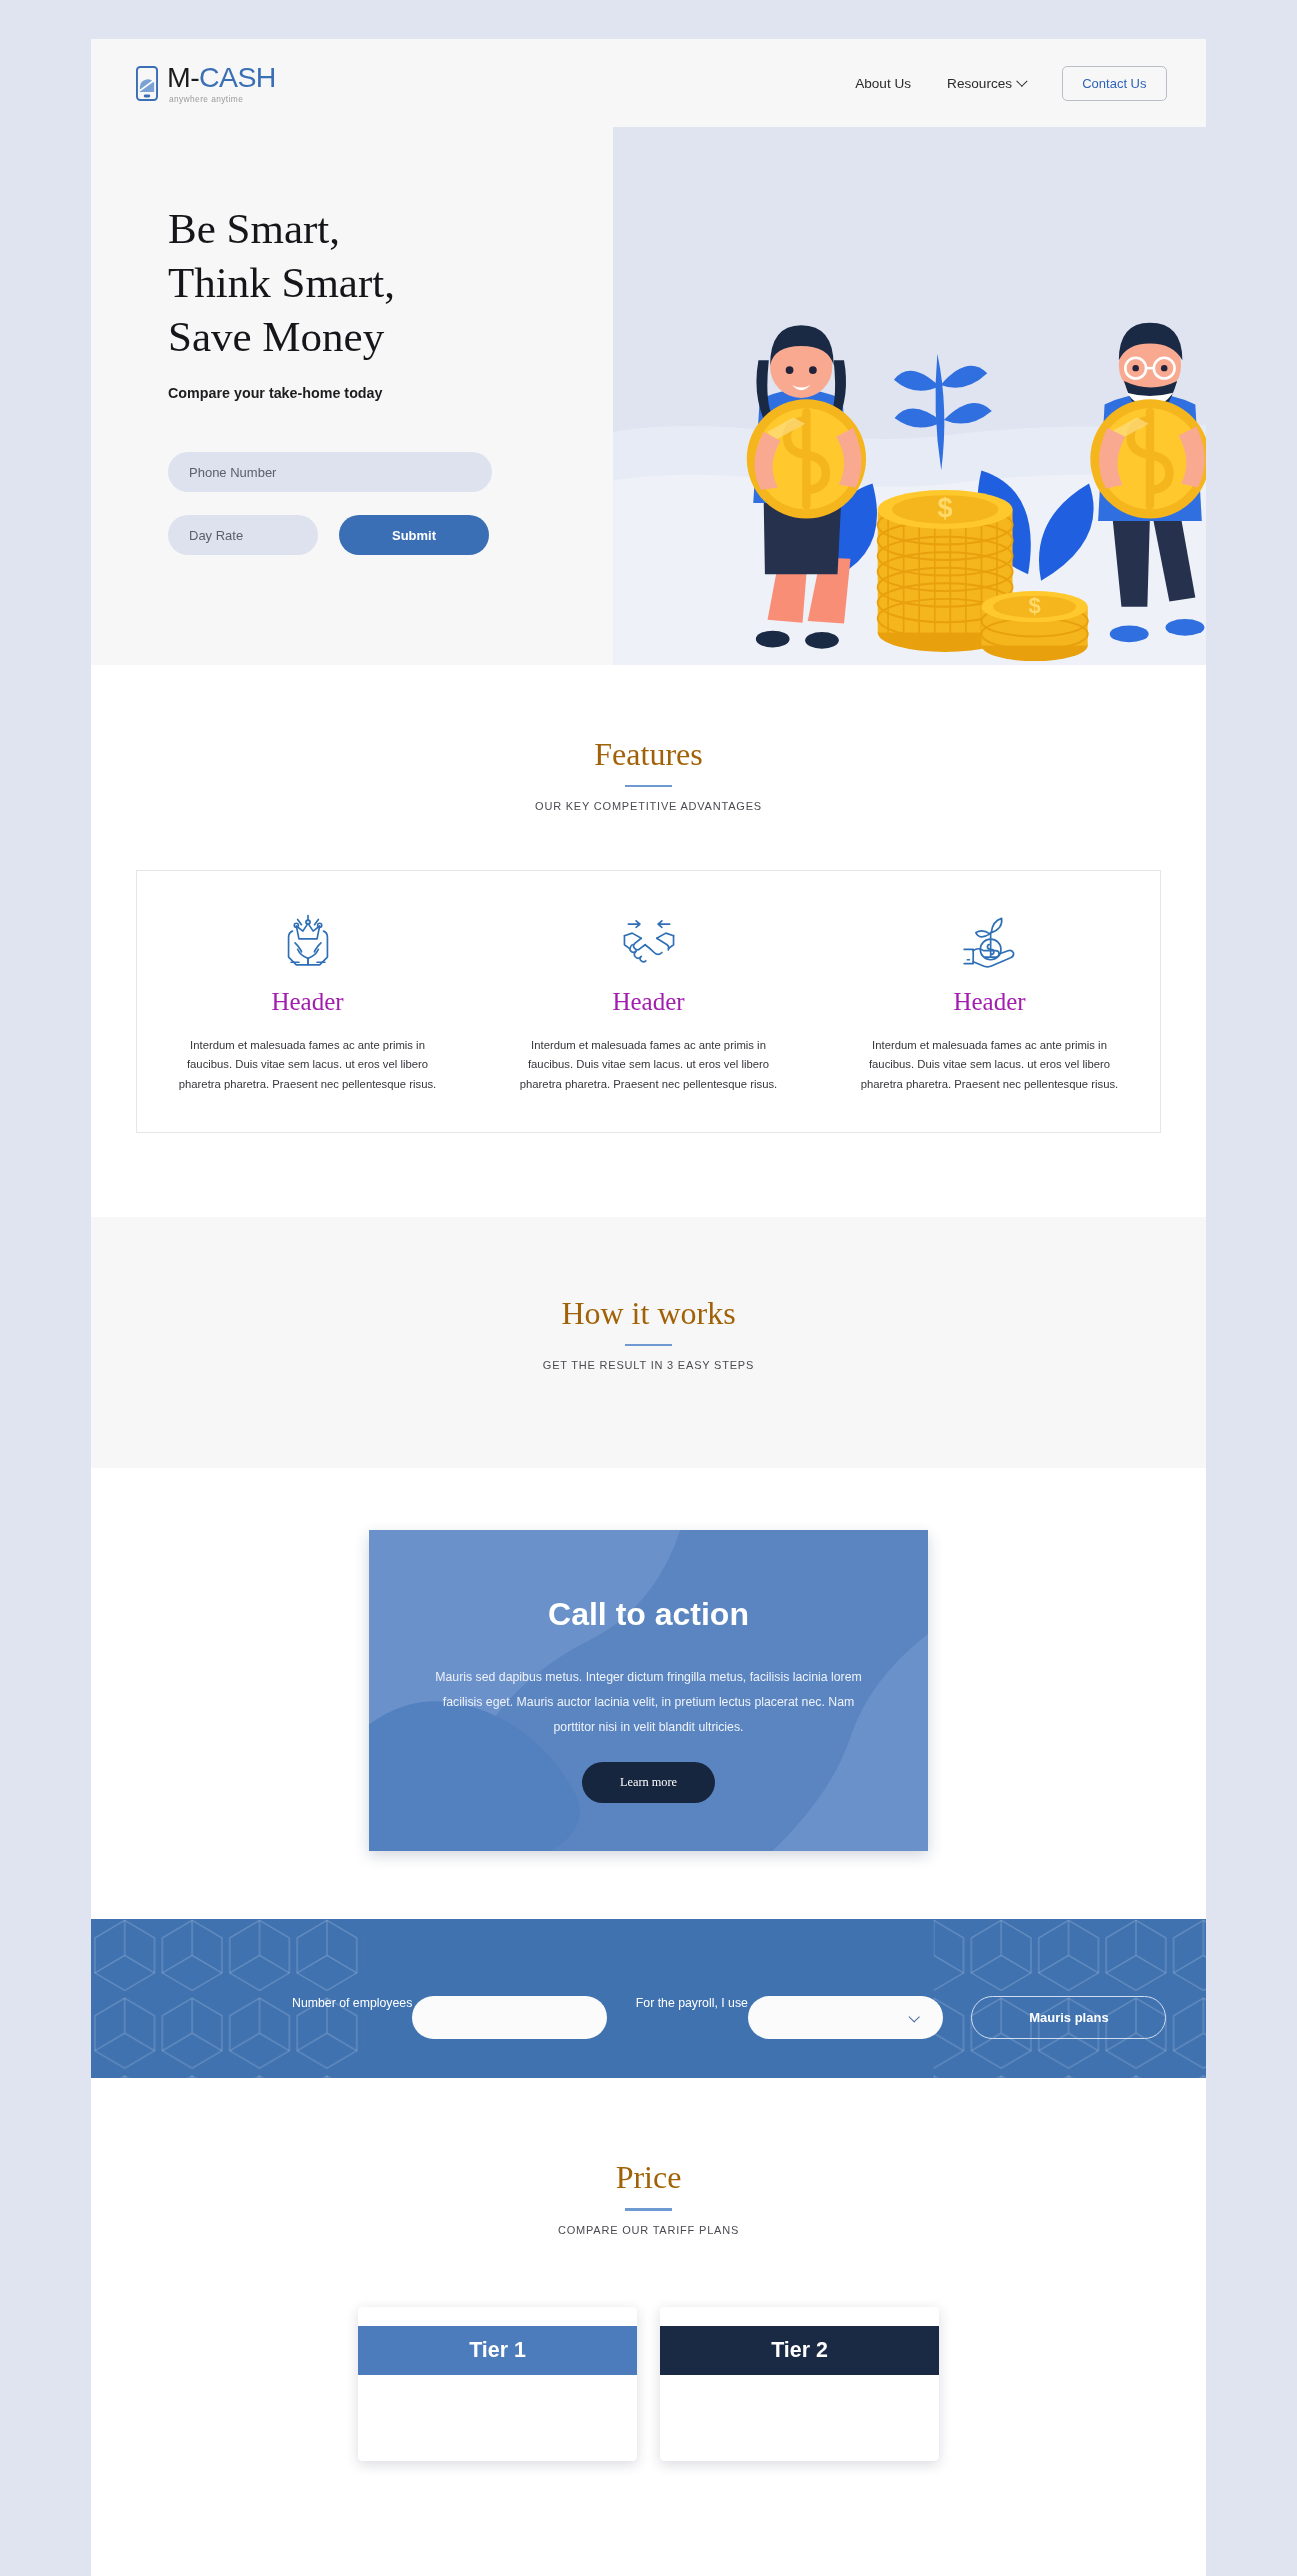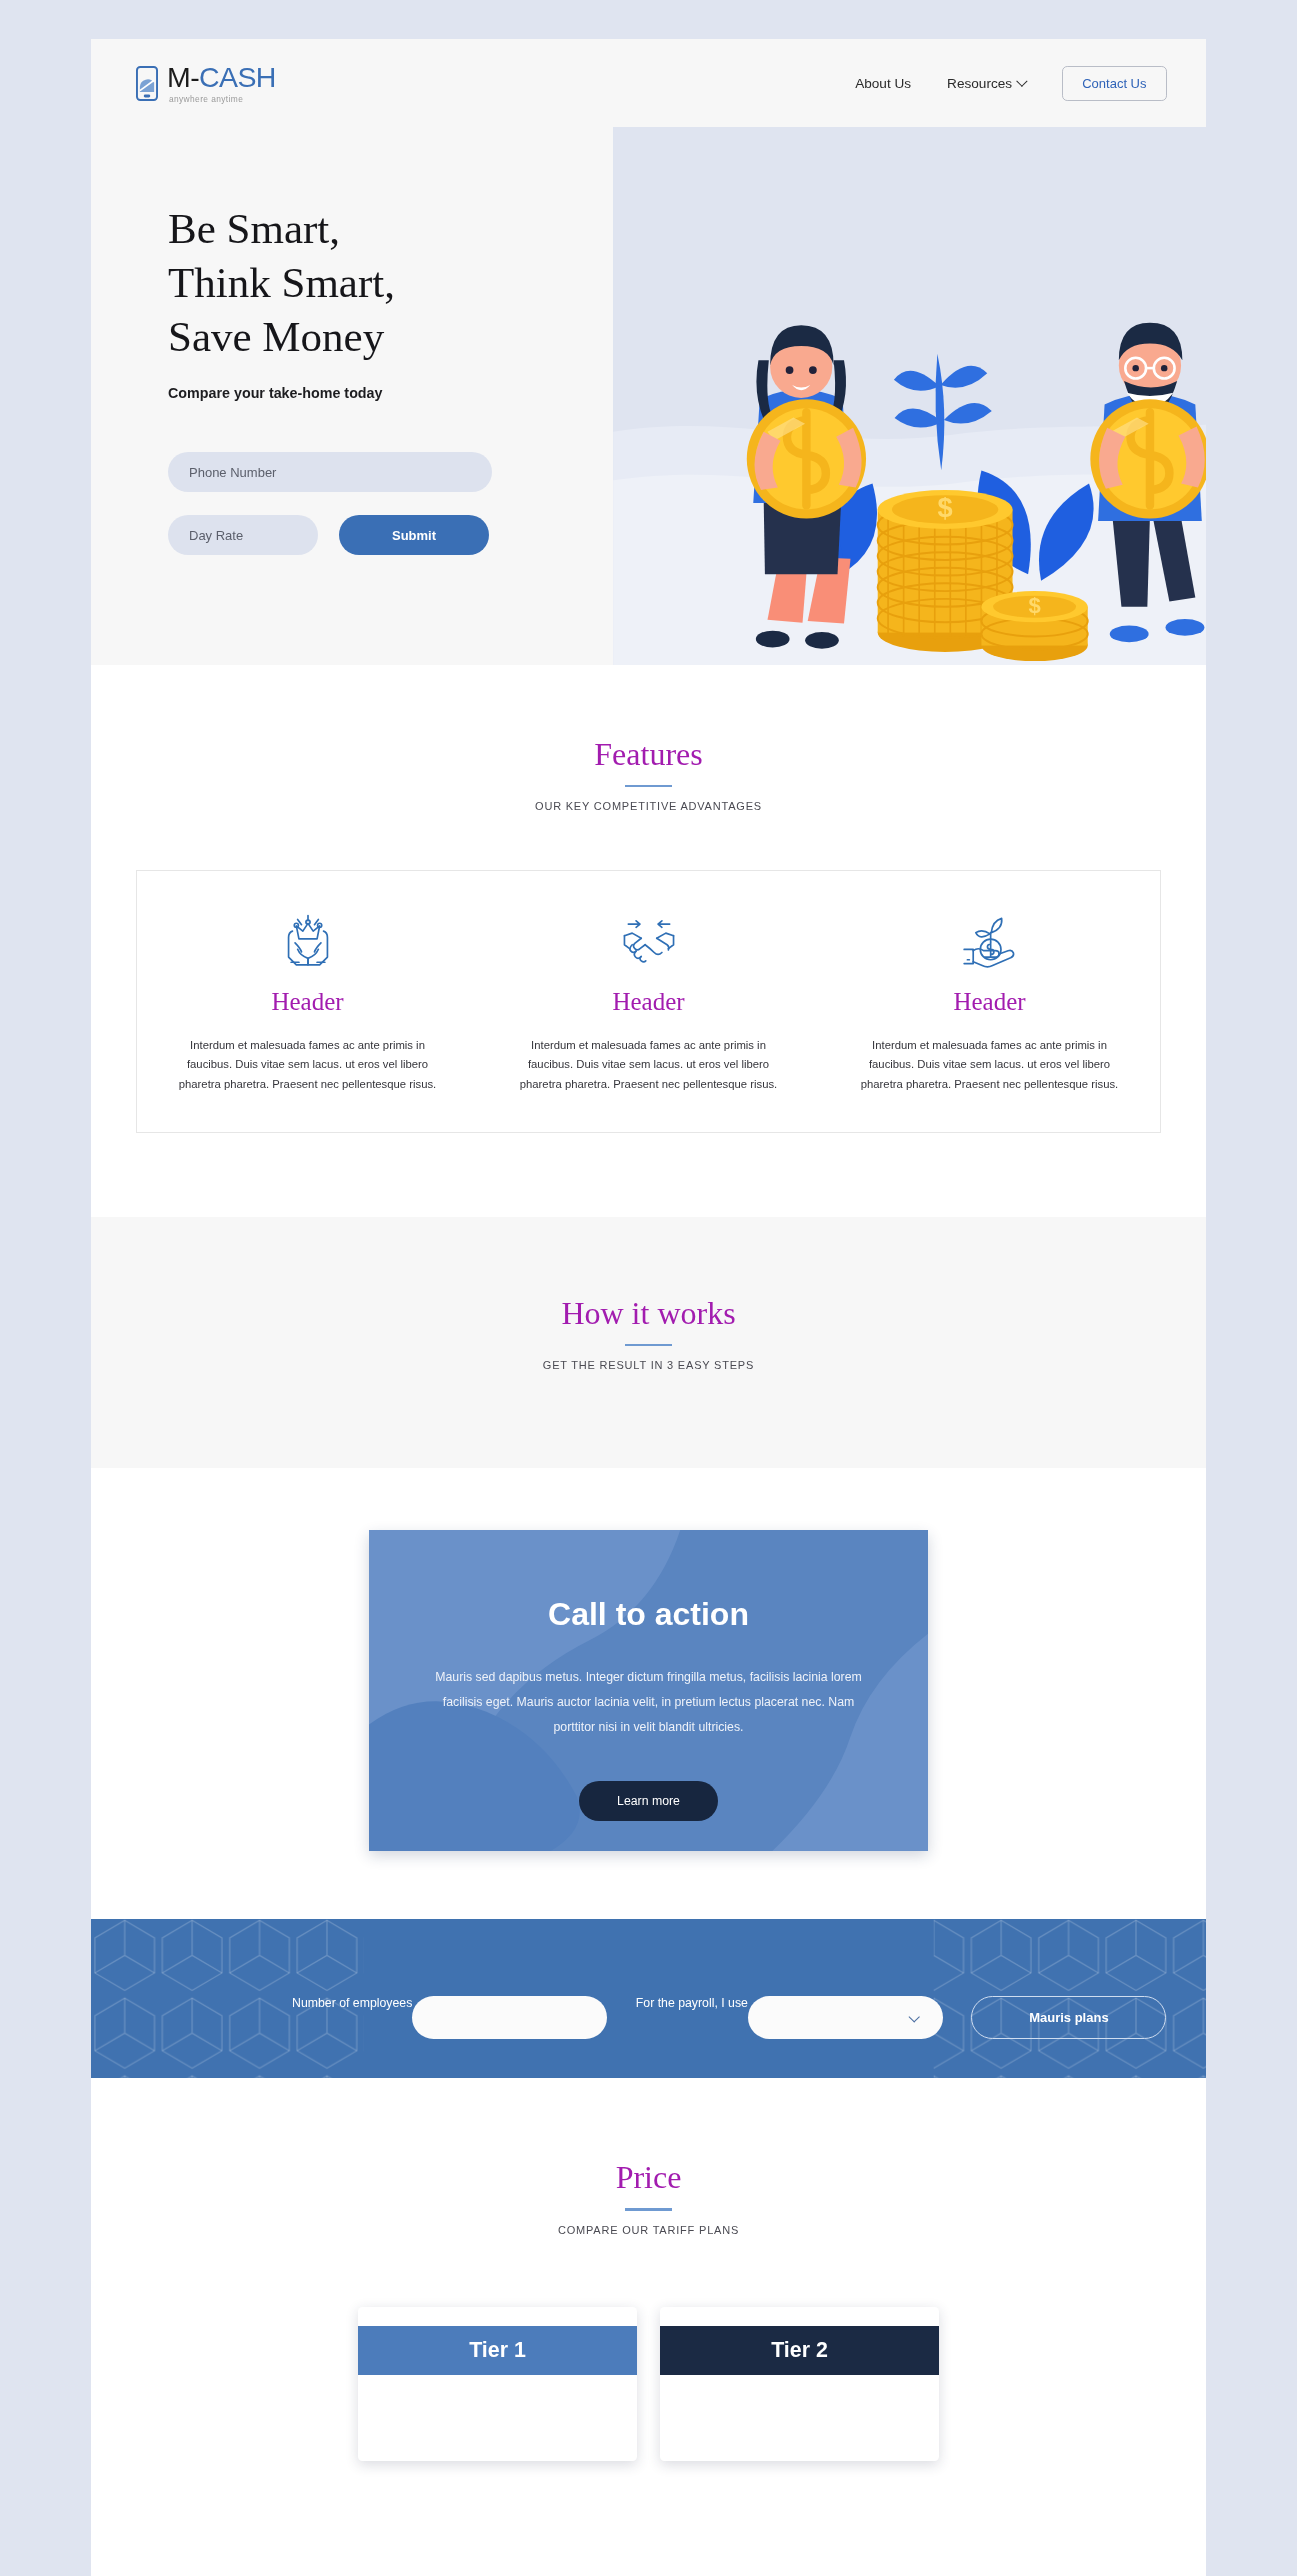--- a/index.html
+++ b/index.html
@@ -72,21 +72,21 @@
     width:150px; height:40px; border:none; border-radius:26px;
     background:#3a6fb5; color:#fff; font-size:13px; font-weight:bold;
     cursor:pointer; font-family:inherit;
   }
   .hero-art { flex:1; background:#dfe4f0; position:relative; overflow:hidden; }
 
   
   .sec-head { text-align:center; }
   .sec-title {
     font-family:"Liberation Serif", serif;
-    font-size:32px; color:#a21caf; font-weight:400;
+    font-size:32px; color:#a16207; font-weight:400;
   }
   .sec-rule { width:47px; height:2.6px; background:#6f9ad1; margin:11.7px auto 0; }
   .sec-sub {
     margin-top:13px; font-size:11px; letter-spacing:0.8px;
     color:#4a4a52; text-transform:uppercase;
   }
 
   
   .features { background:#fff; padding:71px 0 84px; }
   .feature-card-wrap {
@@ -120,24 +120,24 @@
     background:#5a85c0; overflow:hidden;
     box-shadow:0 4.5px 14.3px rgba(20,40,80,.20);
   }
   .cta-content { position:relative; z-index:3; text-align:center; padding-top:66px; }
   .cta-title { font-size:32px; color:#fff; font-weight:bold; }
   .cta-body {
     margin:32px auto 0; width:447px; font-size:12.3px;
     line-height:2.0; color:#eef2f9;
   }
   .cta-btn {
-    margin-top:42px; display:inline-block;
+    margin-top:23px; display:inline-block;
     background:#17263f; color:#fff; border:none;
     border-radius:22px; padding:13px 38px;
-    font-size:12.3px; cursor:pointer; font-family:Liberation Sans, sans-serif;
+    font-size:12.3px; cursor:pointer; font-family:Liberation Serif, serif;
   }
 
   
   .band {
     position:relative; background:#4072b0;
     height:159px; overflow:hidden;
   }
   .band-inner {
     position:relative; z-index:3;
     display:flex; align-items:flex-end; gap:28.5px;

